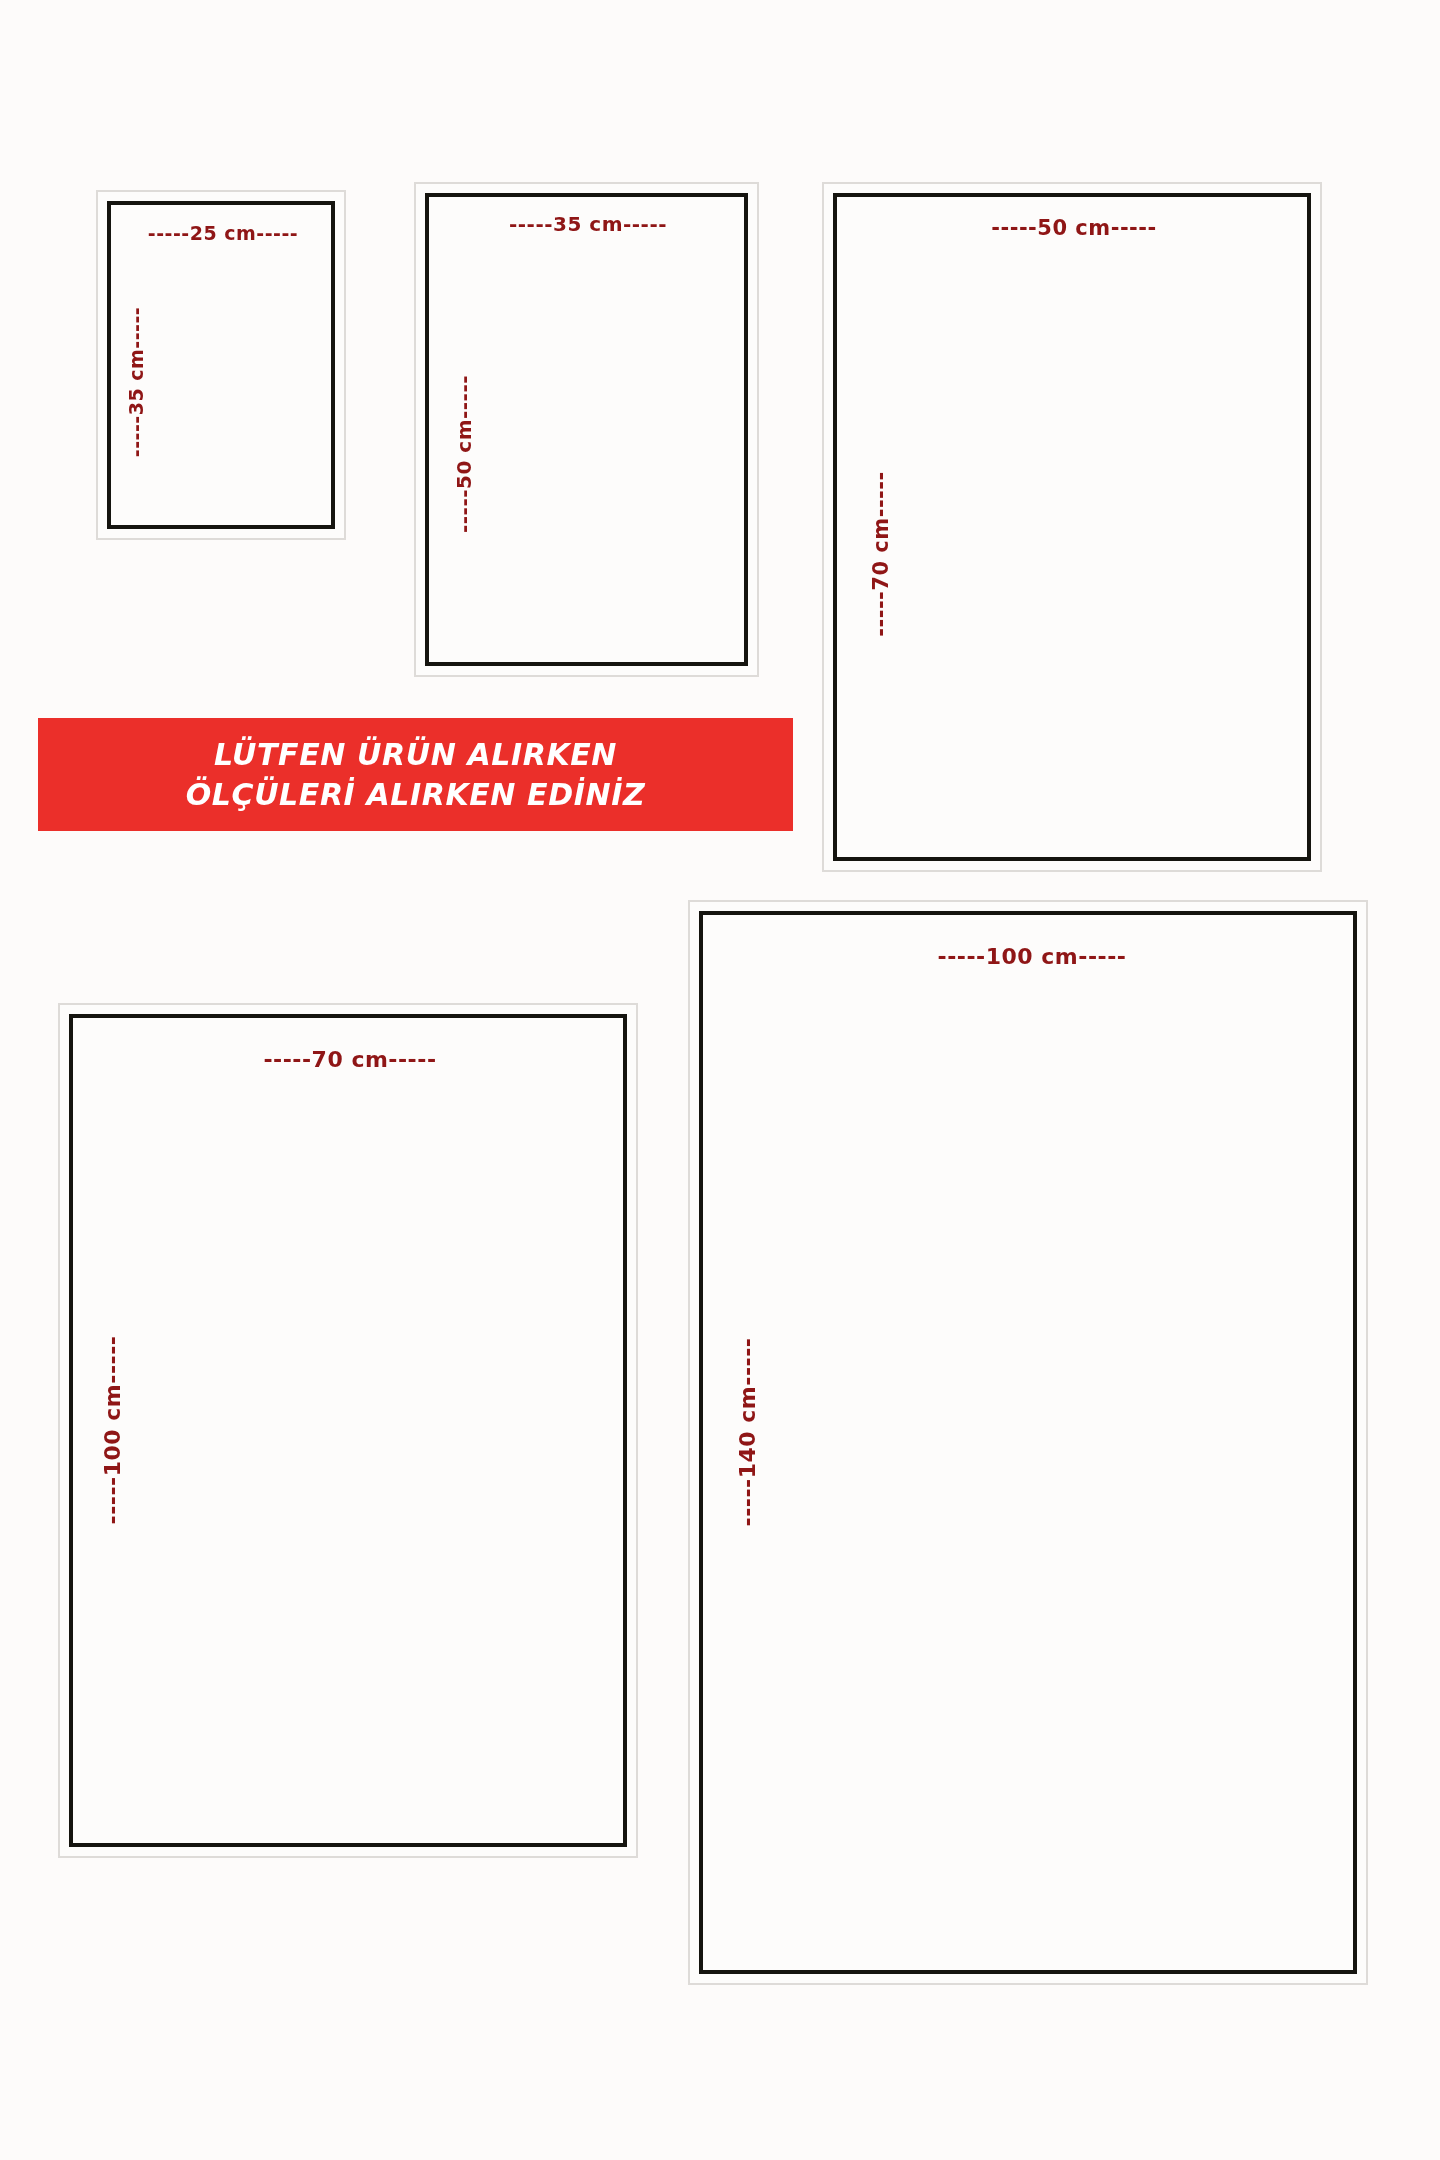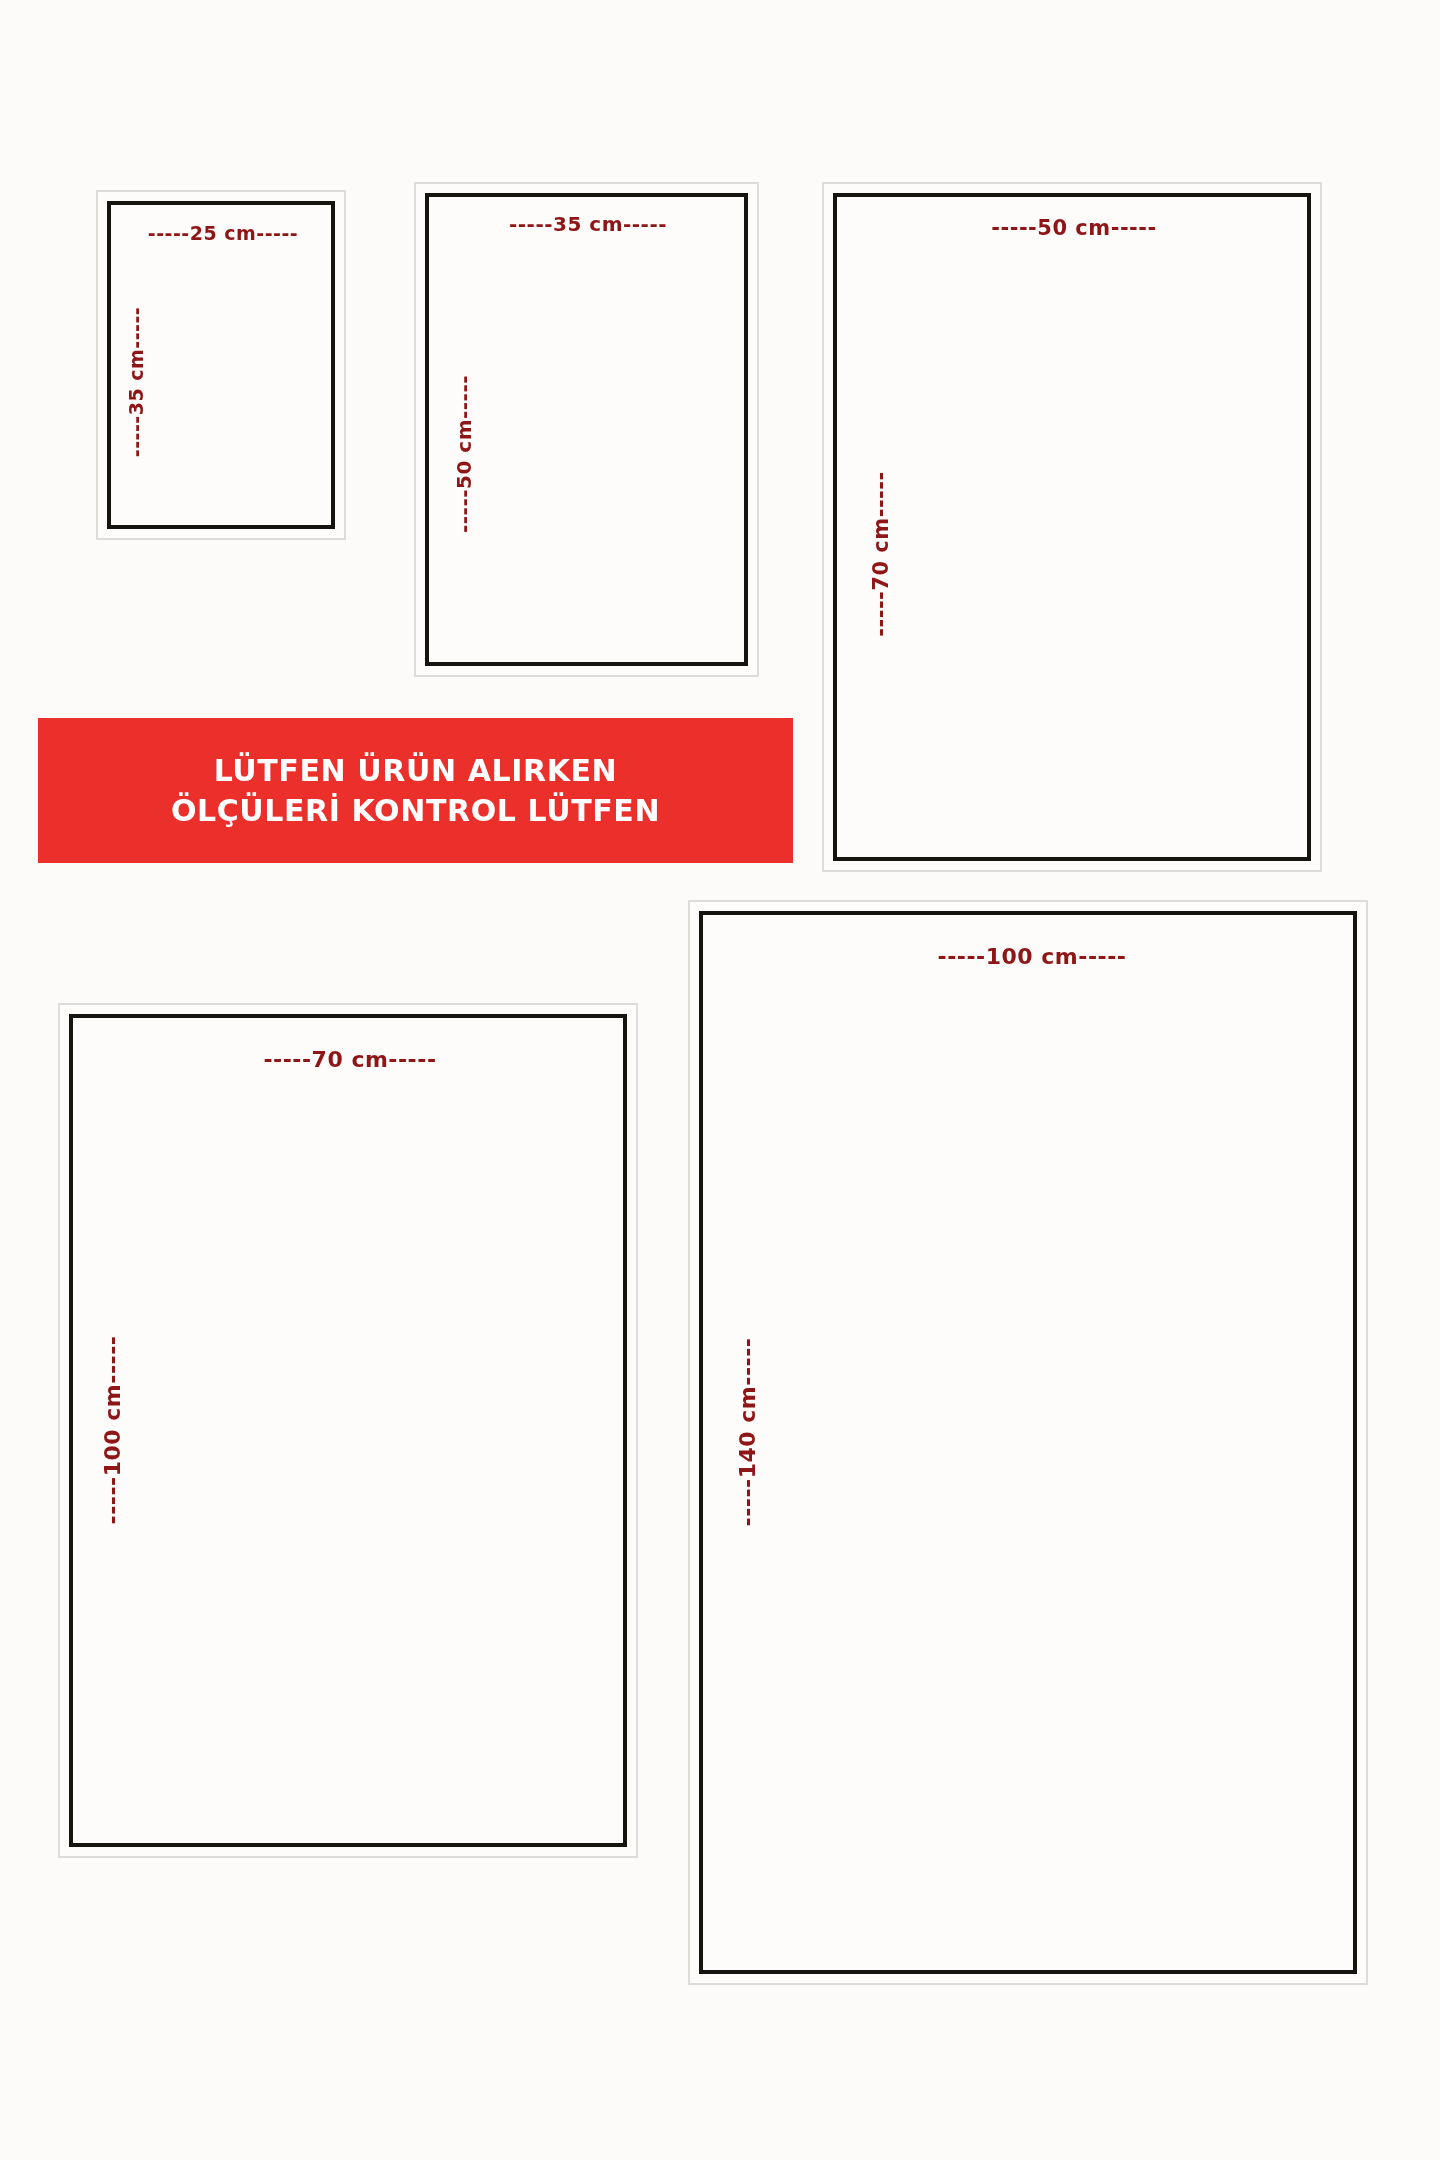--- a/index.html
+++ b/index.html
@@ -91,23 +91,23 @@
     <div class="dim dim-h" style="left:172px; top:28px; font-size:20px;">-----35 cm-----</div>
     <div class="dim dim-v" style="left:48px; top:270px; font-size:20px;">-----50 cm-----</div>
   </div>
 
   <div class="frame" style="left:822px; top:182px; width:500px; height:690px;">
     <div class="inner"></div>
     <div class="dim dim-h" style="left:250px; top:32px; font-size:21px;">-----50 cm-----</div>
     <div class="dim dim-v" style="left:57px; top:370px; font-size:21px;">-----70 cm-----</div>
   </div>
 
-  <div class="banner" style="left:38px; top:718px; width:755px; height:145px;">
+  <div class="banner" style="left:38px; top:718px; width:755px; height:113px;font-style:italic;">
     <div class="line">LÜTFEN ÜRÜN ALIRKEN</div>
-    <div class="line">ÖLÇÜLERİ KONTROL LÜTFEN</div>
+    <div class="line">ÖLÇÜLERİ ALIRKEN EDİNİZ</div>
   </div>
 
   <div class="frame" style="left:688px; top:900px; width:680px; height:1085px;">
     <div class="inner"></div>
     <div class="dim dim-h" style="left:342px; top:42px; font-size:22px;">-----100 cm-----</div>
     <div class="dim dim-v" style="left:57px; top:530px; font-size:22px;">-----140 cm-----</div>
   </div>
 
   <div class="frame" style="left:58px; top:1003px; width:580px; height:855px;">
     <div class="inner"></div>

